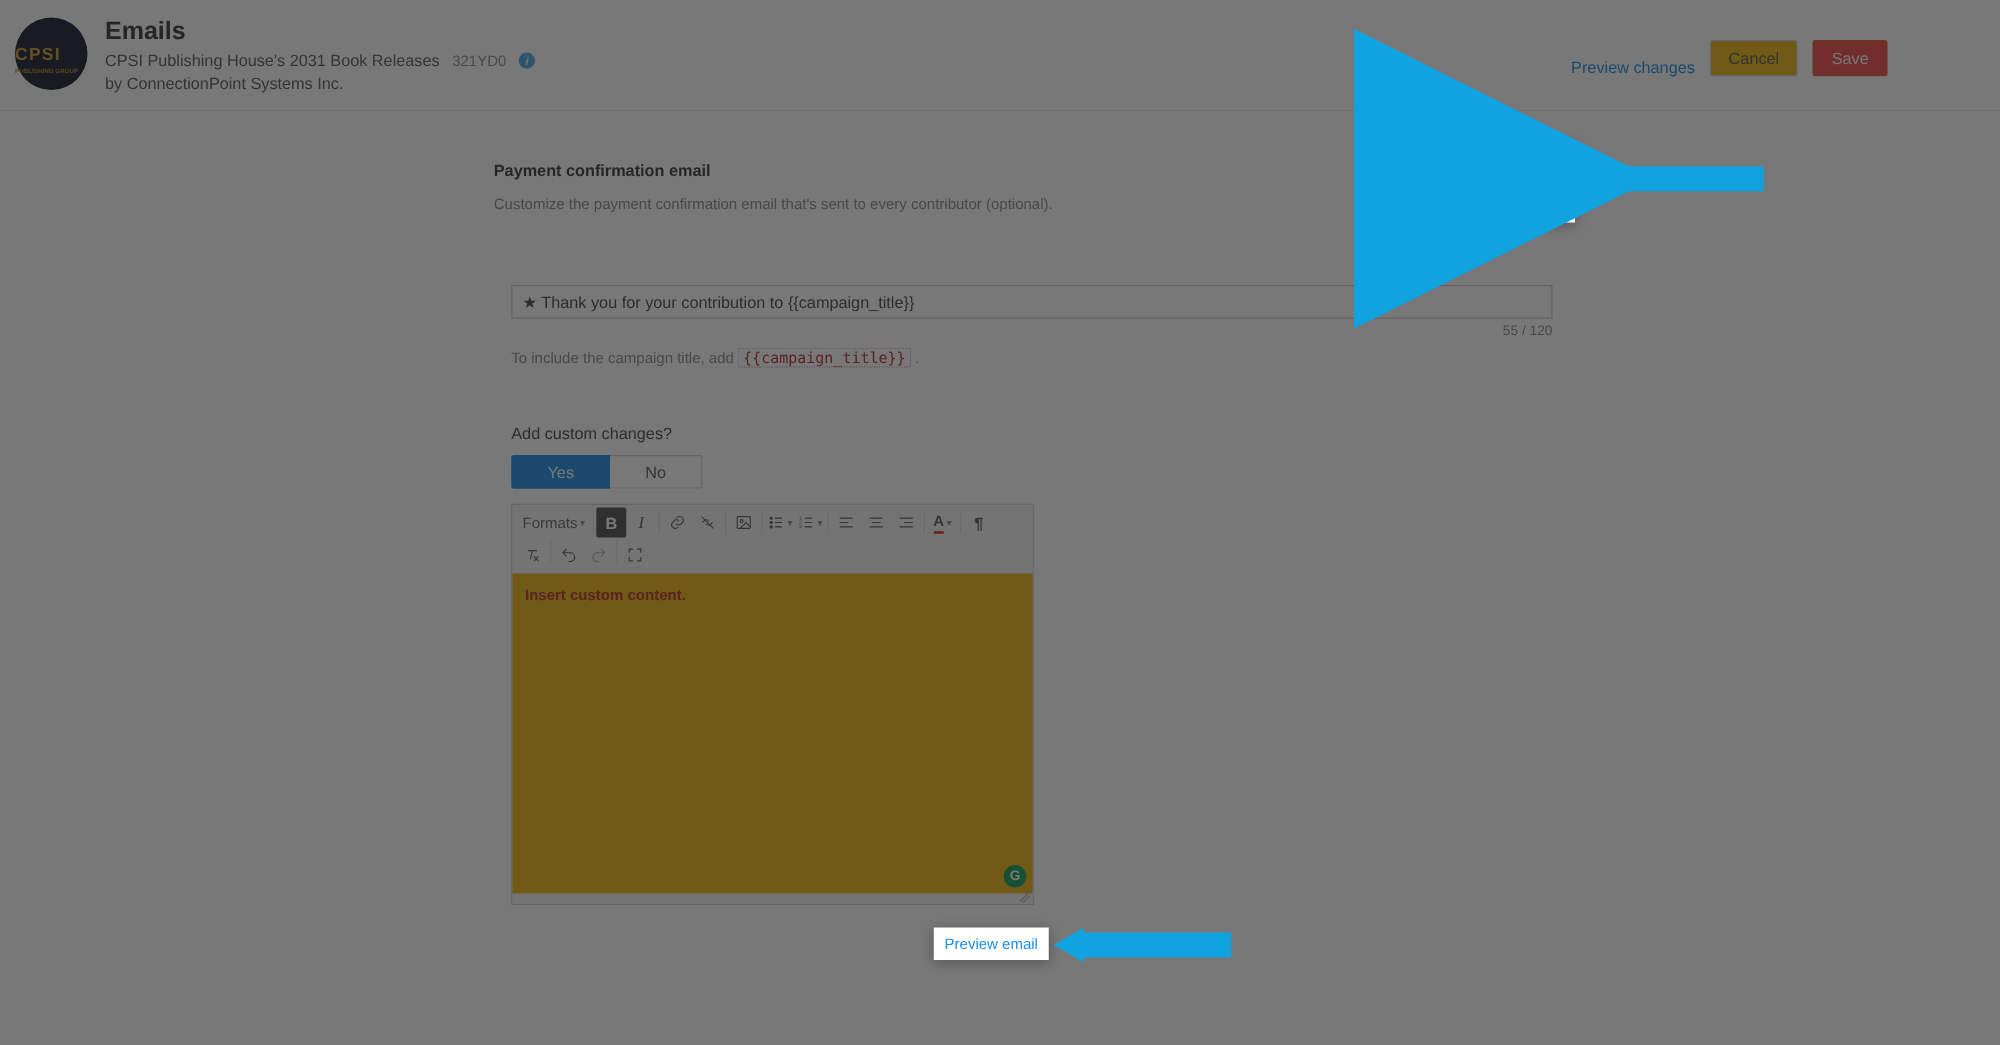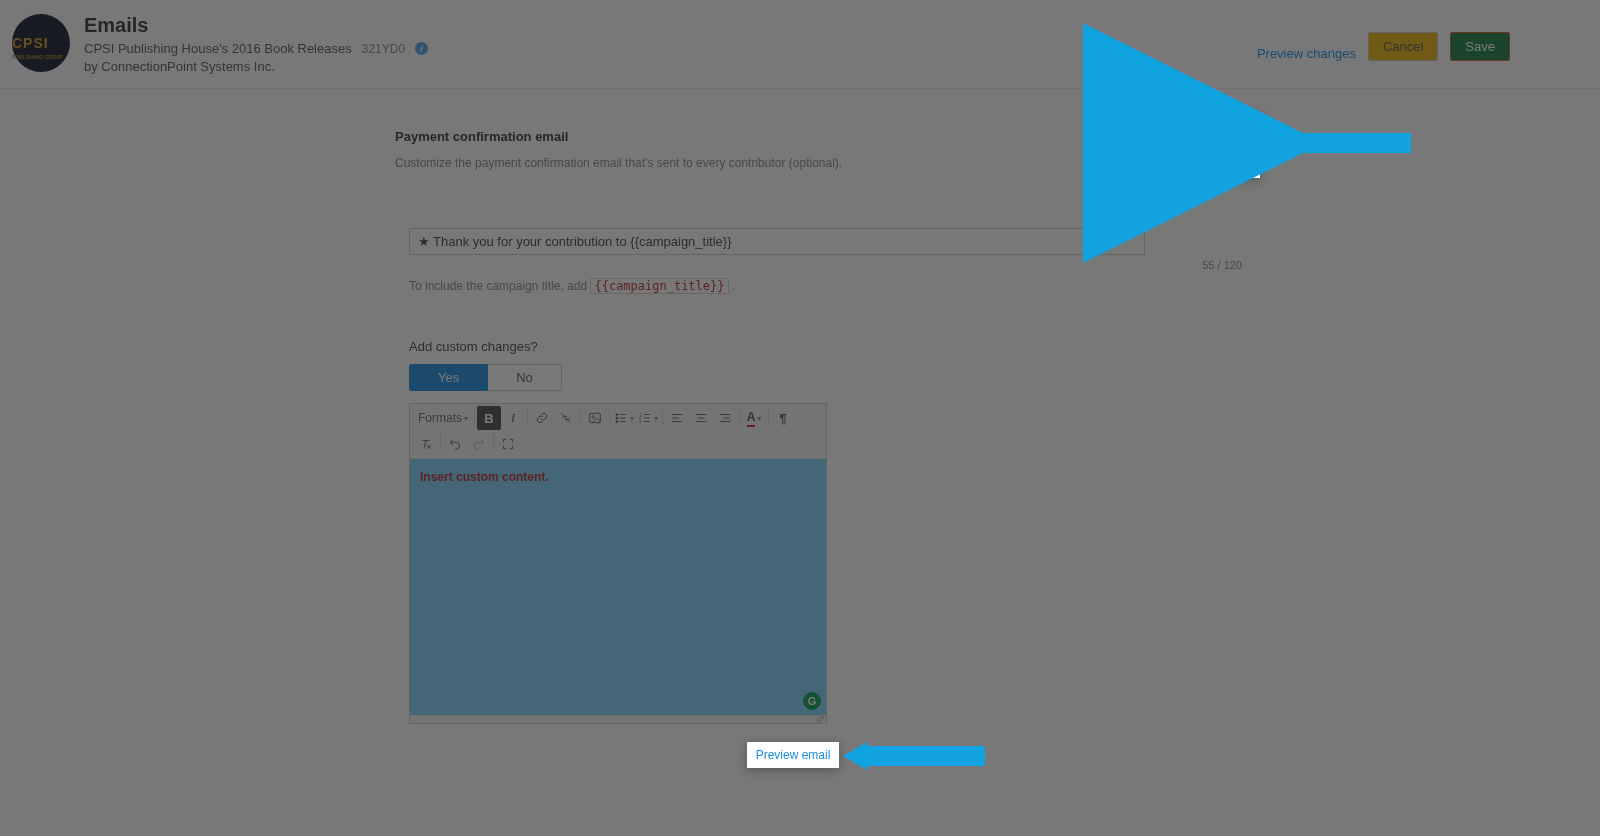--- a/index.html
+++ b/index.html
@@ -16,52 +16,52 @@
   .header-texts { margin-left: 14px; flex: 1; }
   .title { font-size: 20px; font-weight: 700; color: #333; }
   .subtitle-row { font-size: 13px; color: #555; margin-top: 4px; display: flex; align-items: center; gap: 10px; }
   .campaign-code { color: #888; font-size: 12px; }
   .info-icon { width: 13px; height: 13px; border-radius: 50%; background: #4aa5e6; color: #fff; font-size: 9px; display: inline-flex; align-items: center; justify-content: center; font-style: italic; font-weight: 700; }
   .byline { font-size: 13px; color: #555; margin-top: 3px; }
 
   .header-actions { display: flex; align-items: flex-end; gap: 12px; margin-right: 90px; margin-top: 18px; }
   .link-btn { color: #1b8de4; font-size: 13px; cursor: pointer; }
   .btn { border: 1px solid #ccc; background: #eab308; color: #555; font-size: 13px; padding: 6px 14px; border-radius: 2px; cursor: pointer; }
-  .btn-primary { background: #15803d; border-color: #e15c22; color: #fff; }
+  .btn-primary { background: #ef4444; border-color: #e15c22; color: #fff; }
 
   
   .body { padding: 40px 0 0 0; }
   .section { width: 850px; margin-left: 395px; }
   .section-title { font-size: 13px; font-weight: 700; color: #333; }
   .section-desc { font-size: 12px; color: #888; margin-top: 12px; }
 
   .field-block { margin-top: 48px; margin-left: 14px; }
   .field-label { font-size: 13px; color: #444; }
-  .text-input { width: 736px; margin-top: 10px; border: 1px solid #ccc; padding: 5px 8px; font-size: 13px; color: #444; }
+  .text-input { width: 833px; margin-top: 10px; border: 1px solid #ccc; padding: 5px 8px; font-size: 13px; color: #444; }
   .char-count { text-align: right; width: 833px; font-size: 11px; color: #888; margin-top: 4px; }
   .helper { font-size: 12px; color: #888; margin-top: 8px; }
   .code-chip { font-family: Menlo, Consolas, monospace; font-size: 12px; color: #b82c2c; border: 1px dotted #c9a0a0; padding: 0 3px; border-radius: 2px; }
 
   .toggle-block { margin-top: 46px; margin-left: 14px; }
   .toggle-row { display: flex; margin-top: 10px; }
   .toggle { border: 1px solid #ccc; font-size: 13px; padding: 5px 28px; cursor: pointer; background: #fff; color: #555; }
   .toggle.active { background: #1b8de4; color: #fff; border-color: #1b8de4; }
   .toggle:first-child { border-top-left-radius: 2px; border-bottom-left-radius: 2px; }
   .toggle:last-child { border-top-right-radius: 2px; border-bottom-right-radius: 2px; border-left: none; }
 
   
   .editor { width: 418px; margin-top: 12px; border: 1px solid #ccc; }
   .toolbar { background: #f6f6f6; border-bottom: 1px solid #ddd; padding: 2px 4px; display: flex; flex-wrap: wrap; align-items: center; gap: 0; }
   .tb-btn { width: 24px; height: 24px; display: inline-flex; align-items: center; justify-content: center; color: #555; font-size: 13px; cursor: pointer; border-radius: 2px; }
   .tb-btn.formats { width: auto; padding: 0 4px; font-size: 12px; color: #666; }
   .tb-btn.caret::after { content: "▾"; font-size: 8px; margin-left: 2px; color: #888; }
   .tb-btn.active { background: #4a4a4a; color: #fff; }
   .tb-sep { width: 1px; height: 18px; background: #ddd; margin: 0 2px; }
   .tb-row2 { width: 100%; display: flex; padding-top: 2px; }
-  .editor-body { height: 256px; padding: 8px 10px; position: relative; background: #7dd3fc; }
+  .editor-body { height: 256px; padding: 8px 10px; position: relative; background: #eab308; }
   .editor-placeholder { color: #b82c2c; font-weight: 700; font-size: 12px; }
   .grammarly { position: absolute; right: 5px; bottom: 5px; width: 18px; height: 18px; border-radius: 50%; background: #0a9f5b; color: #fff; display: flex; align-items: center; justify-content: center; font-size: 11px; font-weight: 700; }
   .resize-handle { height: 8px; background: #f6f6f6; border-top: 1px solid #eee; position: relative; }
   .resize-handle::after { content: ""; position: absolute; right: 2px; bottom: 1px; width: 8px; height: 8px; background: linear-gradient(135deg, transparent 0 40%, #bbb 40% 50%, transparent 50% 60%, #bbb 60% 70%, transparent 70%); }
 
   svg { display: block; }
   .tb-btn svg { width: 14px; height: 14px; stroke: currentColor; fill: none; stroke-width: 1.5; }
   .underline-red { border-bottom: 2px solid #d22; padding-bottom: 1px; }
 
   
@@ -87,21 +87,21 @@
 <div class="page">
 
   <div class="header">
     <div class="logo">
       <span class="logo-text">CPSI</span>
       <span class="logo-sub">PUBLISHING GROUP</span>
     </div>
     <div class="header-texts">
       <div class="title">Emails</div>
       <div class="subtitle-row">
-        <span>CPSI Publishing House's 2016 Book Releases</span>
+        <span>CPSI Publishing House's 2031 Book Releases</span>
         <span class="campaign-code">321YD0</span>
         <span class="info-icon">i</span>
       </div>
       <div class="byline">by ConnectionPoint Systems Inc.</div>
     </div>
     <div class="header-actions">
       <span class="link-btn">Preview changes</span>
       <button class="btn">Cancel</button>
       <button class="btn btn-primary">Save</button>
     </div>

